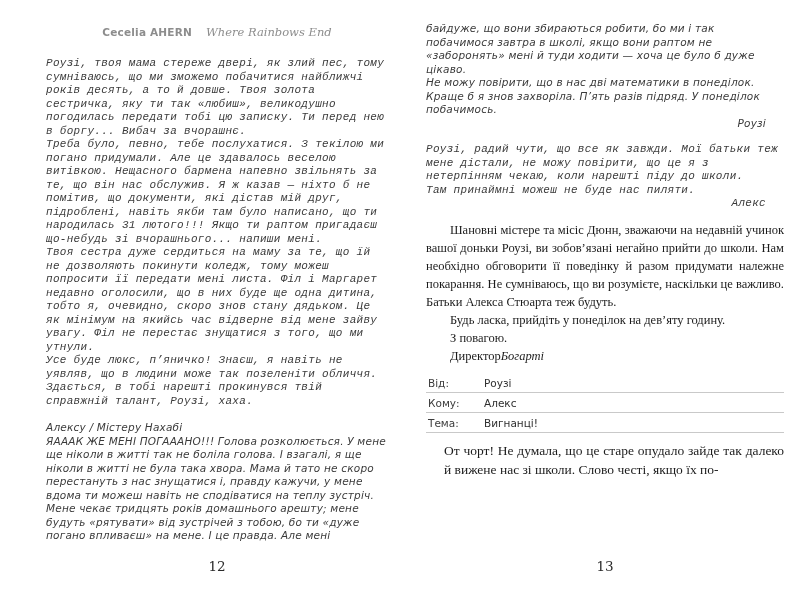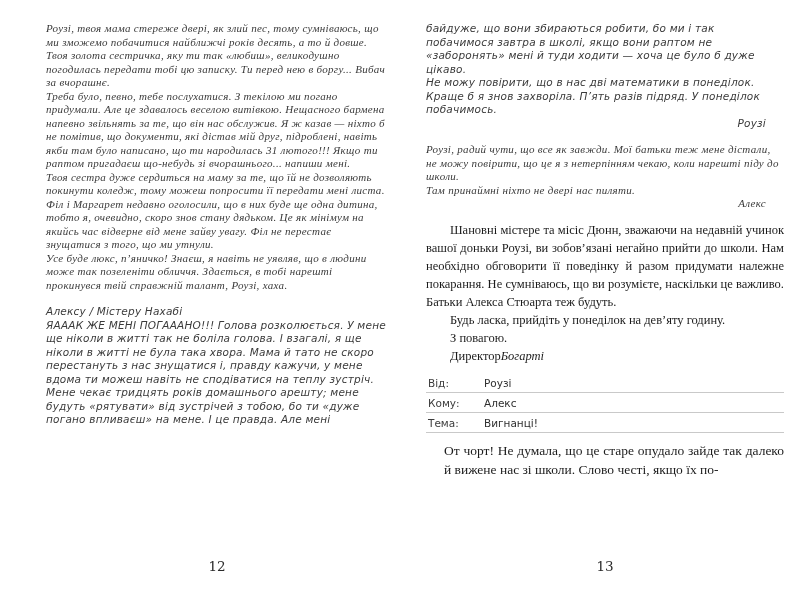--- a/index.html
+++ b/index.html
@@ -29,21 +29,21 @@
   }
   .rh-title {
     font-family: "DejaVu Serif", serif;
     font-style: italic;
     font-size: 11.5px;
     margin-left: 10px;
   }
 
   
   .hand-alex {
-    font-family: Liberation Serif, serif;
+    font-family: Liberation Mono, monospace;
     font-style: italic;
     font-size: 11px;
     line-height: 13.5px;
     letter-spacing: 0.3px;
     color: #3a3a3a;
   }
   
   .hand-rosie {
     font-family: "DejaVu Sans", sans-serif;
     font-style: italic;
@@ -109,20 +109,24 @@
   }
   .page-left .page-num  { left: 46px; right: 12px; }
   .page-right .page-num { left: 26px; right: 16px; }
 </style>
 </head>
 <body>
 
 <div class="spread">
 
   <div class="page page-left">
+    <div class="running-head">
+      <span class="rh-author">Cecelia AHERN</span>
+      <span class="rh-title">Where Rainbows End</span>
+    </div>
 
     <div class="hand-alex">
       <p>Роузі, твоя мама стереже двері, як злий пес, тому сумніваюсь, що ми зможемо побачитися найближчі років десять, а то й довше. Твоя золота сестричка, яку ти так «любиш», великодушно погодилась передати тобі цю записку. Ти перед нею в боргу... Вибач за вчорашнє.</p>
       <p>Треба було, певно, тебе послухатися. З текілою ми погано придумали. Але це здавалось веселою витівкою. Нещасного бармена напевно звільнять за те, що він нас обслужив. Я ж казав — ніхто б не помітив, що документи, які дістав мій друг, підроблені, навіть якби там було написано, що ти народилась 31 лютого!!! Якщо ти раптом пригадаєш що-небудь зі вчорашнього... напиши мені.</p>
       <p>Твоя сестра дуже сердиться на маму за те, що їй не дозволяють покинути коледж, тому можеш попросити її передати мені листа. Філ і Маргарет недавно оголосили, що в них буде ще одна дитина, тобто я, очевидно, скоро знов стану дядьком. Це як мінімум на якийсь час відверне від мене зайву увагу. Філ не перестає знущатися з того, що ми утнули.</p>
       <p>Усе буде люкс, п’яничко! Знаєш, я навіть не уявляв, що в людини може так позеленіти обличчя. Здається, в тобі нарешті прокинувся твій справжній талант, Роузі, хаха.</p>
     </div>
 
     <div class="letter-gap"></div>
 
@@ -139,21 +143,21 @@
     <div class="hand-rosie">
       <p>байдуже, що вони збираються робити, бо ми і так побачимося завтра в школі, якщо вони раптом не «заборонять» мені й туди ходити — хоча це було б дуже цікаво.</p>
       <p>Не можу повірити, що в нас дві математики в понеділок. Краще б я знов захворіла. П’ять разів підряд. У понеділок побачимось.</p>
       <p class="sig">Роузі</p>
     </div>
 
     <div class="letter-gap"></div>
 
     <div class="hand-alex">
       <p>Роузі, радий чути, що все як завжди. Мої батьки теж мене дістали, не можу повірити, що це я з нетерпінням чекаю, коли нарешті піду до школи.</p>
-      <p>Там принаймні ніхто не двері нас пиляти.</p>
+      <p>Там принаймні можеш не буде нас пиляти.</p>
       <p class="sig">Алекс</p>
     </div>
 
     <div class="serif-letter">
       <p>Шановні містере та місіс Дюнн, зважаючи на недавній учинок вашої доньки Роузі, ви зобов’язані негайно прийти до школи. Нам необхідно обговорити її поведінку й разом придумати належне покарання. Не сумніваюсь, що ви розумієте, наскільки це важливо. Батьки Алекса Стюарта теж будуть.</p>
       <p>Будь ласка, прийдіть у понеділок на дев’яту годину.</p>
       <p>З повагою.</p>
       <p>
         <span>Директор</span><span class="name-italic">Богарті</span>
       </p>

